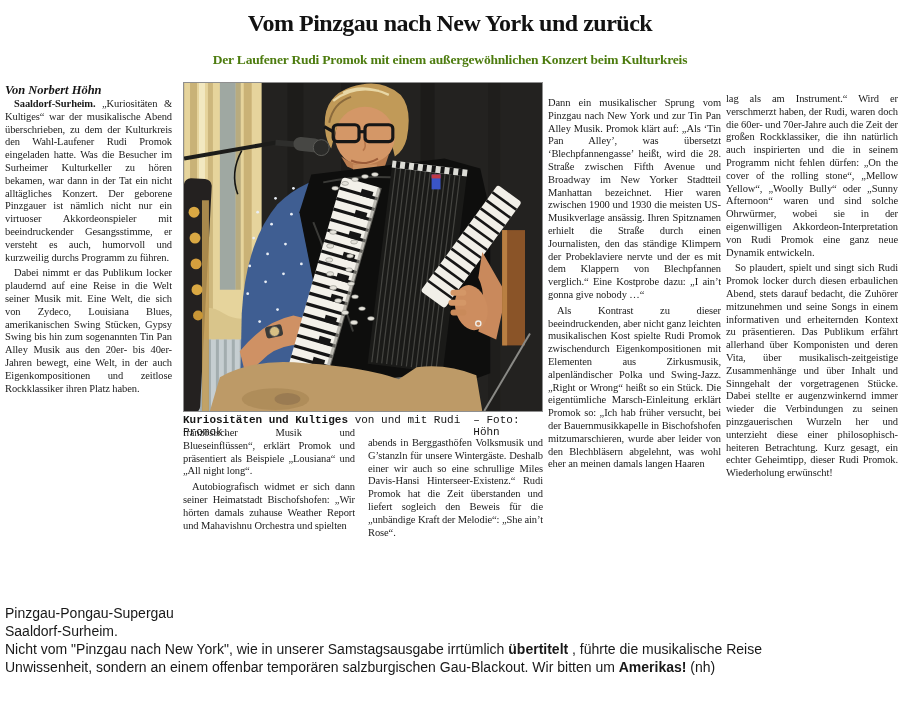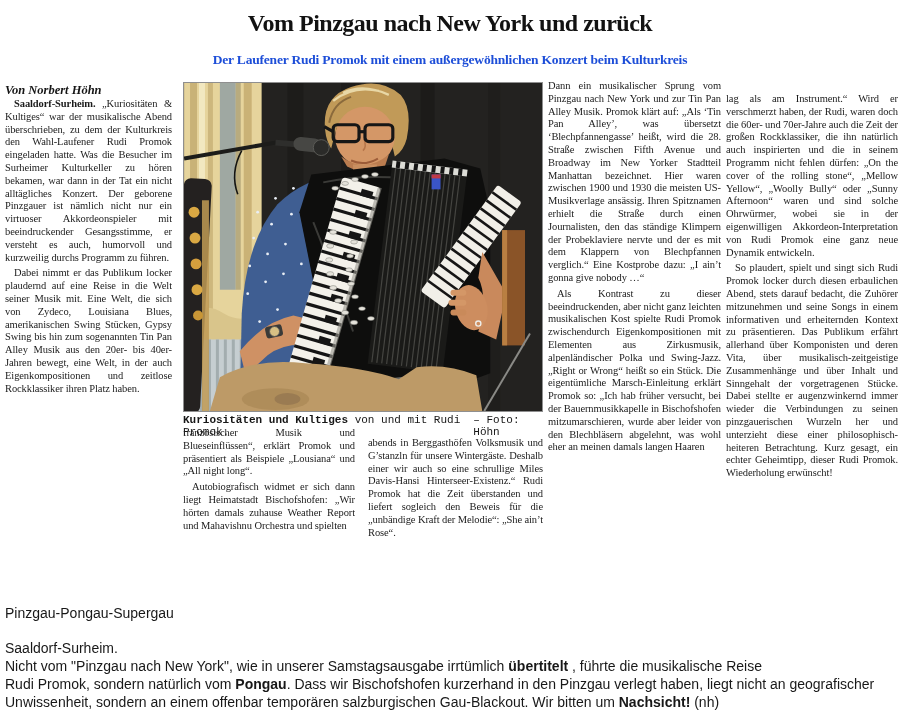--- a/index.html
+++ b/index.html
@@ -3,43 +3,43 @@
 <meta charset="utf-8">
 <style>
   html,body{margin:0;padding:0;background:#ffffff;}
   body{width:900px;height:725px;position:relative;overflow:hidden;
        font-family:"Liberation Serif",serif;color:#1b1b1b;}
   .title{position:absolute;left:0;top:10px;width:900px;text-align:center;margin:0;
          font-family:"Liberation Serif",serif;font-weight:700;font-size:24px;
          letter-spacing:-0.5px;color:#121212;}
   .subtitle{position:absolute;left:0;top:52px;width:900px;text-align:center;margin:0;
          font-family:"Liberation Serif",serif;font-weight:700;font-size:13.5px;
-         letter-spacing:-0.2px;color:#1d4ed8;}
+         letter-spacing:-0.2px;color:#4d7c0f;}
   .byline{position:absolute;left:5px;top:83px;font-style:italic;font-weight:700;
          font-size:12.5px;color:#161616;}
   .col{position:absolute;text-align:justify;font-size:10.5px;line-height:12.8px;
        letter-spacing:-0.1px;overflow:hidden;hyphens:auto;-webkit-hyphens:auto;}
   .col p{margin:0 0 3px 0;}
   .col p.indent{text-indent:9px;}
   .col1{left:5px;  top:98px; width:167px;max-height:504px;}
   .col2{left:183px;top:427px;width:172px;max-height:166px;}
   .col3{left:368px;top:437px;width:175px;max-height:166px;}
-  .col4{left:548px;top:80px; width:173px;max-height:526px;}
+  .col4{left:548px;top:97px; width:173px;max-height:526px;}
   .col5{left:726px;top:93px; width:172px;max-height:552px;}
   .lead{font-weight:700;}
   .photo{position:absolute;left:183px;top:82px;width:360px;height:330px;
          border:1px solid #8f8f8f;box-sizing:border-box;background:#262523;}
   .photo svg{display:block;width:100%;height:100%;}
   .caption{position:absolute;left:183px;top:414px;width:360px;display:flex;
            justify-content:center;font-family:Liberation Mono, monospace;
            font-size:11px;color:#161616;}
   .correction{position:absolute;left:5px;top:604px;width:892px;
            font-family:"Liberation Sans",sans-serif;font-size:14px;
            line-height:18px;color:#181818;}
-  .correction .heading{margin-bottom:17px;}
+  .correction .heading{}
   .b{font-weight:700;}
 </style>
 </head>
 <body>
 
 <h1 class="title">Vom Pinzgau nach New York und zurück</h1>
 <h2 class="subtitle">Der Laufener Rudi Promok mit einem außergewöhnlichen Konzert beim Kulturkreis</h2>
 <div class="byline">Von Norbert Höhn</div>
 
 <div class="col col1">
@@ -292,36 +292,35 @@
 </svg>
 </div>
 
 <div class="caption">
   <span><span class="b">Kuriositäten und Kultiges</span><span> von und mit Rudi Promok.</span></span>
   <span>– Foto: Höhn</span>
 </div>
 
 <div class="col col2">
   <p>französischer Musik und Blueseinflüssen“, erklärt Promok und präsentiert als Beispiele „Lousiana“ und „All night long“.</p>
-  <p class="indent">Autobiografisch widmet er sich dann liegt Heimatstadt Bischofshofen: „Wir hörten damals zuhause Weather Report und Mahavishnu Orchestra und spielten</p>
+  <p class="indent">Autobiografisch widmet er sich dann seiner Heimatstadt Bischofshofen: „Wir hörten damals zuhause Weather Report und Mahavishnu Orchestra und spielten</p>
 </div>
 
 <div class="col col3">
   <p>abends in Berggasthöfen Volksmusik und G’stanzln für unsere Wintergäste. Deshalb einer wir auch so eine schrullige Miles Davis-Hansi Hinterseer-Existenz.“ Rudi Promok hat die Zeit überstanden und liefert sogleich den Beweis für die „unbändige Kraft der Melodie“: „She ain’t Rose“.</p>
 </div>
 
 <div class="col col4">
   <p>Dann ein musikalischer Sprung vom Pinzgau nach New York und zur Tin Pan Alley Musik. Promok klärt auf: „Als ‘Tin Pan Alley’, was übersetzt ‘Blechpfannengasse’ heißt, wird die 28. Straße zwischen Fifth Avenue und Broadway im New Yorker Stadtteil Manhattan bezeichnet. Hier waren zwischen 1900 und 1930 die meisten US-Musikverlage ansässig. Ihren Spitznamen erhielt die Straße durch einen Journalisten, den das ständige Klimpern der Probeklaviere nervte und der es mit dem Klappern von Blechpfannen verglich.“ Eine Kostprobe dazu: „I ain’t gonna give nobody …“</p>
   <p class="indent">Als Kontrast zu dieser beeindruckenden, aber nicht ganz leichten musikalischen Kost spielte Rudi Promok zwischendurch Eigenkompositionen mit Elementen aus Zirkusmusik, alpenländischer Polka und Swing-Jazz. „Right or Wrong“ heißt so ein Stück. Die eigentümliche Marsch-Einleitung erklärt Promok so: „Ich hab früher versucht, bei der Bauernmusikkapelle in Bischofshofen mitzumarschieren, wurde aber leider von den Blechbläsern abgelehnt, was wohl eher an meinen damals langen Haaren</p>
 </div>
 
 <div class="col col5">
   <p>lag als am Instrument.“ Wird er verschmerzt haben, der Rudi, waren doch die 60er- und 70er-Jahre auch die Zeit der großen Rockklassiker, die ihn natürlich auch inspirierten und die in seinem Programm nicht fehlen dürfen: „On the cover of the rolling stone“, „Mellow Yellow“, „Woolly Bully“ oder „Sunny Afternoon“ waren und sind solche Ohrwürmer, wobei sie in der eigenwilligen Akkordeon-Interpretation von Rudi Promok eine ganz neue Dynamik entwickeln.</p>
   <p class="indent">So plaudert, spielt und singt sich Rudi Promok locker durch diesen erbaulichen Abend, stets darauf bedacht, die Zuhörer mitzunehmen und seine Songs in einem informativen und erheiternden Kontext zu präsentieren. Das Publikum erfährt allerhand über Komponisten und deren Vita, über musikalisch-zeitgeistige Zusammenhänge und über Inhalt und Sinngehalt der vorgetragenen Stücke. Dabei stellte er augenzwinkernd immer wieder die Verbindungen zu seinen pinzgauerischen Wurzeln her und unterzieht diese einer philosophisch-heiteren Betrachtung. Kurz gesagt, ein echter Geheimtipp, dieser Rudi Promok. Wiederholung erwünscht!</p>
 </div>
 
 <div class="correction">
   <div class="heading">Pinzgau-Pongau-Supergau</div>
   <div>Saaldorf-Surheim.</div>
   <div><span>Nicht vom "Pinzgau nach New York", wie in unserer Samstagsausgabe irrtümlich </span><span class="b">übertitelt</span><span> , führte die musikalische Reise</span></div>
-  <div><span>Rudi Promok, sondern natürlich vom </span><span class="b">Pongau</span><span>. Dass wir Bischofshofen kurzerhand in den Pinzgau verlegt haben, liegt nicht an geografischer</span></div>
-  <div><span>Unwissenheit, sondern an einem offenbar temporären salzburgischen Gau-Blackout. Wir bitten um </span><span class="b">Nachsicht!</span><span> (nh)</span></div>
+  <div><span>Unwissenheit, sondern an einem offenbar temporären salzburgischen Gau-Blackout. Wir bitten um </span><span class="b">Amerikas!</span><span> (nh)</span></div>
 </div>
 
 </body></html>

